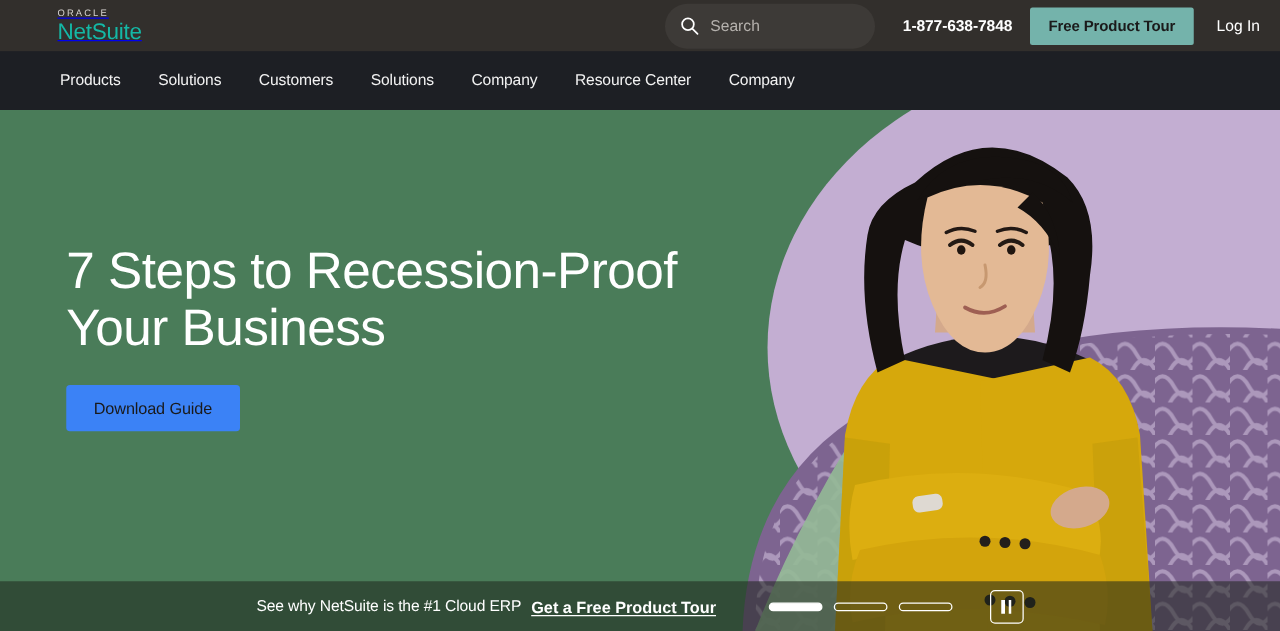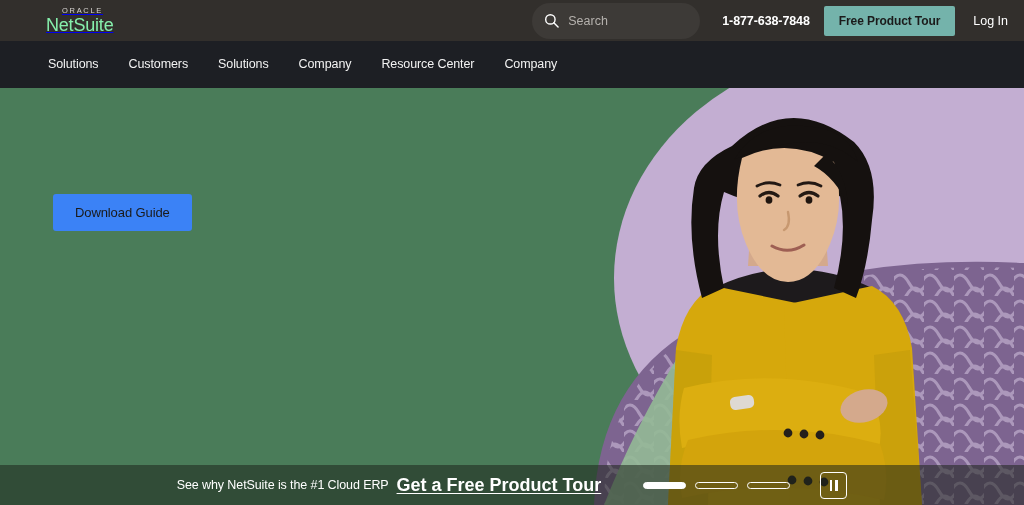--- a/index.html
+++ b/index.html
@@ -15,23 +15,23 @@
 
   
   .topbar {
     position: absolute; left: 0; top: 0; width: 1024px; height: 41px;
     background: #322f2c;
     display: flex; align-items: center;
   }
   .logo { margin-left: 46px; display: block; line-height: 1; user-select: none; }
   .logo-oracle {
     display: block; color: #d8d5d2; font-size: 7.5px; letter-spacing: 1.7px;
-    font-weight: 400; text-transform: uppercase; margin-bottom: 1px; margin-left: 16px;
-  }
-  .logo-netsuite { display: block; color: #86efac; font-size: 18px; font-weight: 400; letter-spacing: -0.2px; }
+    font-weight: 400; text-transform: uppercase; margin-bottom: 1px;
+  }
+  .logo-netsuite { display: block; color: #14b8a6; font-size: 18px; font-weight: 400; letter-spacing: -0.2px; }
 
   .topbar-right {
     position: absolute; right: 0; top: 0; height: 41px;
     display: flex; align-items: center; gap: 0;
   }
   .searchbox {
     width: 168px; height: 36px; border-radius: 18px;
     background: #3d3a37; display: flex; align-items: center;
     padding: 0 12px; gap: 9px; margin-right: 8px;
   }
@@ -99,21 +99,21 @@
   .promobar {
     position: absolute; left: 0; bottom: 0; width: 1024px; height: 40px;
     background: rgba(30, 36, 28, 0.55);
     display: flex; align-items: center; justify-content: center; gap: 0;
     z-index: 20;
   }
   .promo-text {
     color: #ffffff; font-size: 12.5px; letter-spacing: -0.1px; white-space: nowrap;
   }
   .promo-link {
-    color: #ffffff; font-size: 18px; font-weight: 700; text-decoration: underline;
+    color: #ffffff; font-size: 13px; font-weight: 700; text-decoration: underline;
     text-underline-offset: 2px; margin-left: 8px; white-space: nowrap; cursor: pointer; text-align: right;
   }
   .dots { display: flex; align-items: center; gap: 9px; margin-left: 42px; }
   .dot {
     width: 43px; height: 7px; border-radius: 4px;
     border: 1.3px solid #ffffff; background: transparent; cursor: pointer; padding: 0;
   }
   .dot.active { background: #ffffff; }
   .pause-btn {
     width: 27px; height: 27px; border: 1.3px solid #ffffff; border-radius: 4px;
@@ -149,20 +149,21 @@
       <span class="phone">1-877-638-7848</span>
 
       <button class="tour-btn">Free Product Tour</button>
 
       <a class="login" href="#">Log In</a>
     </div>
   </div>
 
   <nav class="navbar">
     <div class="nav-list">
+      <a class="nav-item" href="#">Products</a>
       <a class="nav-item" href="#">Solutions</a>
       <a class="nav-item" href="#">Customers</a>
       <a class="nav-item" href="#">Solutions</a>
       <a class="nav-item" href="#">Company</a>
       <a class="nav-item" href="#">Resource Center</a>
       <a class="nav-item" href="#">Company</a>
     </div>
   </nav>
 
   <section class="hero">
@@ -240,20 +241,22 @@
           <path d="M 224 124 q 3 14 -4 18" stroke="#c79870" stroke-width="2.4" fill="none" stroke-linecap="round"></path>
           <path d="M 208 158 q 16 9 32 -1" stroke="#9e5f53" stroke-width="3" fill="none" stroke-linecap="round"></path>
 
           <path d="M 170 72 q 26 -44 86 -32 q 30 6 38 34 q -30 -26 -72 -18 q -34 6 -52 16 Z" fill="#15110f"></path>
           <path d="M 262 66 q 20 18 22 52 q -12 -28 -34 -40 Z" fill="#15110f"></path>
         </g>
       </svg>
     </div>
 
     <div class="hero-content">
+      <h1 class="hero-title">7 Steps to Recession-Proof
+Your Business</h1>
       <a class="cta-btn" href="#">Download Guide</a>
     </div>
 
     <div class="promobar">
       <span class="promo-text">See why NetSuite is the #1 Cloud ERP</span>
       <a class="promo-link" href="#">Get a Free Product Tour</a>
 
       <div class="dots">
         <button class="dot active"></button>
         <button class="dot"></button>

